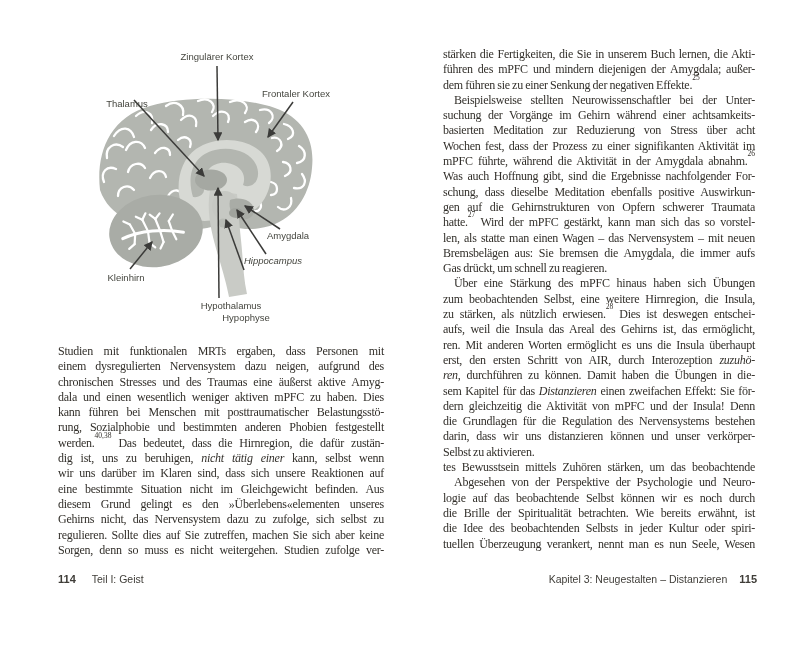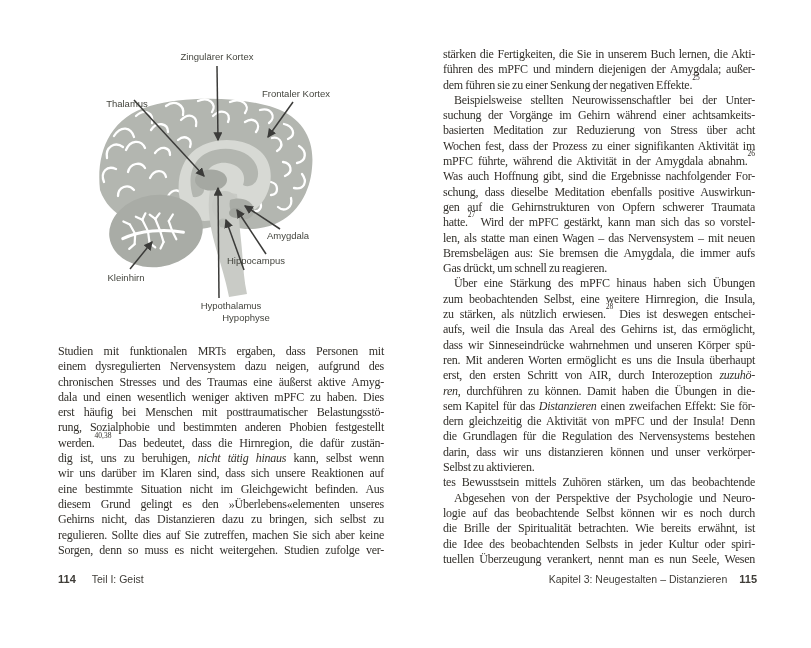--- a/index.html
+++ b/index.html
@@ -139,39 +139,39 @@
           <line x1="244" y1="270" x2="226" y2="220" marker-end="url(#ah)"></line>
           <line x1="219" y1="298" x2="218" y2="188" marker-end="url(#ah)"></line>
           <line x1="130" y1="269" x2="152" y2="242" marker-end="url(#ah)"></line>
         </g>
       </svg>
 
       <span class="dlabel" style="left:217px; top:51px;">Zingulärer Kortex</span>
       <span class="dlabel" style="left:127px; top:98px;">Thalamus</span>
       <span class="dlabel" style="left:296px; top:88px;">Frontaler Kortex</span>
       <span class="dlabel" style="left:288px; top:230px;">Amygdala</span>
-      <span class="dlabel" style="left:256px; top:255px;">Hippocampus</span>
+      <span class="dlabel" style="left:273px; top:255px;font-style:italic;">Hippocampus</span>
       <span class="dlabel" style="left:246px; top:272px;margin-top:40px;">Hypophyse</span>
       <span class="dlabel" style="left:126px; top:272px;text-align:center;">Kleinhirn</span>
       <span class="dlabel" style="left:231px; top:300px;">Hypothalamus</span>
     </div>
 
     <div id="left-text" class="page-text">
         <div class="tl">Studien mit funktionalen MRTs ergaben, dass Personen mit</div>
         <div class="tl">einem dysregulierten Nervensystem dazu neigen, aufgrund des</div>
         <div class="tl">chronischen Stresses und des Traumas eine äußerst aktive Amyg-</div>
         <div class="tl">dala und einen wesentlich weniger aktiven mPFC zu haben. Dies</div>
-        <div class="tl">erst häufig bei Menschen mit posttraumatischer Belastungsstö-</div>
+        <div class="tl">kann führen bei Menschen mit posttraumatischer Belastungsstö-</div>
         <div class="tl">rung, Sozialphobie und bestimmten anderen Phobien festgestellt</div>
         <div class="tl">werden.<sup>40,38</sup> Das bedeutet, dass die Hirnregion, die dafür zustän-</div>
-        <div class="tl">dig ist, uns zu beruhigen, <em>nicht tätig hinaus</em> kann, selbst wenn</div>
+        <div class="tl">dig ist, uns zu beruhigen, <em>nicht tätig einer</em> kann, selbst wenn</div>
         <div class="tl">wir uns darüber im Klaren sind, dass sich unsere Reaktionen auf</div>
         <div class="tl">eine bestimmte Situation nicht im Gleichgewicht befinden. Aus</div>
         <div class="tl">diesem Grund gelingt es den »Überlebens«elementen unseres</div>
-        <div class="tl">Gehirns nicht, das Distanzieren dazu zu bringen, sich selbst zu</div>
+        <div class="tl">Gehirns nicht, das Nervensystem dazu zu zufolge, sich selbst zu</div>
         <div class="tl">regulieren. Sollte dies auf Sie zutreffen, machen Sie sich aber keine</div>
         <div class="tl">Sorgen, denn so muss es nicht weitergehen. Studien zufolge ver-</div>
       </div>
 
     <div id="footer-left" class="footer">
       <span class="pagenum">114</span><span>Teil I: Geist</span>
     </div>
   </div>
 
   <div>
@@ -188,21 +188,20 @@
         <div class="tl">schung, dass dieselbe Meditation ebenfalls positive Auswirkun-</div>
         <div class="tl">gen auf die Gehirnstrukturen von Opfern schwerer Traumata</div>
         <div class="tl">hatte.<sup>27</sup> Wird der mPFC gestärkt, kann man sich das so vorstel-</div>
         <div class="tl">len, als statte man einen Wagen – das Nervensystem – mit neuen</div>
         <div class="tl">Bremsbelägen aus: Sie bremsen die Amygdala, die immer aufs</div>
         <div class="tl pend">Gas drückt, um schnell zu reagieren.</div>
         <div class="tl ind">Über eine Stärkung des mPFC hinaus haben sich Übungen</div>
         <div class="tl">zum beobachtenden Selbst, eine weitere Hirnregion, die Insula,</div>
         <div class="tl">zu stärken, als nützlich erwiesen.<sup>28</sup> Dies ist deswegen entschei-</div>
         <div class="tl">aufs, weil die Insula das Areal des Gehirns ist, das ermöglicht,</div>
-        <div class="tl">dass wir Sinneseindrücke wahrnehmen und unseren Körper spü-</div>
         <div class="tl">ren. Mit anderen Worten ermöglicht es uns die Insula überhaupt</div>
         <div class="tl">erst, den ersten Schritt von AIR, durch Interozeption <em>zuzuhö-</em></div>
         <div class="tl"><em>ren</em>, durchführen zu können. Damit haben die Übungen in die-</div>
         <div class="tl">sem Kapitel für das <em>Distanzieren</em> einen zweifachen Effekt: Sie för-</div>
         <div class="tl">dern gleichzeitig die Aktivität von mPFC und der Insula! Denn</div>
         <div class="tl">die Grundlagen für die Regulation des Nervensystems bestehen</div>
         <div class="tl">darin, dass wir uns distanzieren können und unser verkörper-</div>
         <div class="tl pend">Selbst zu aktivieren.</div>
         <div class="tl">tes Bewusstsein mittels Zuhören stärken, um das beobachtende</div>
         <div class="tl ind">Abgesehen von der Perspektive der Psychologie und Neuro-</div>

